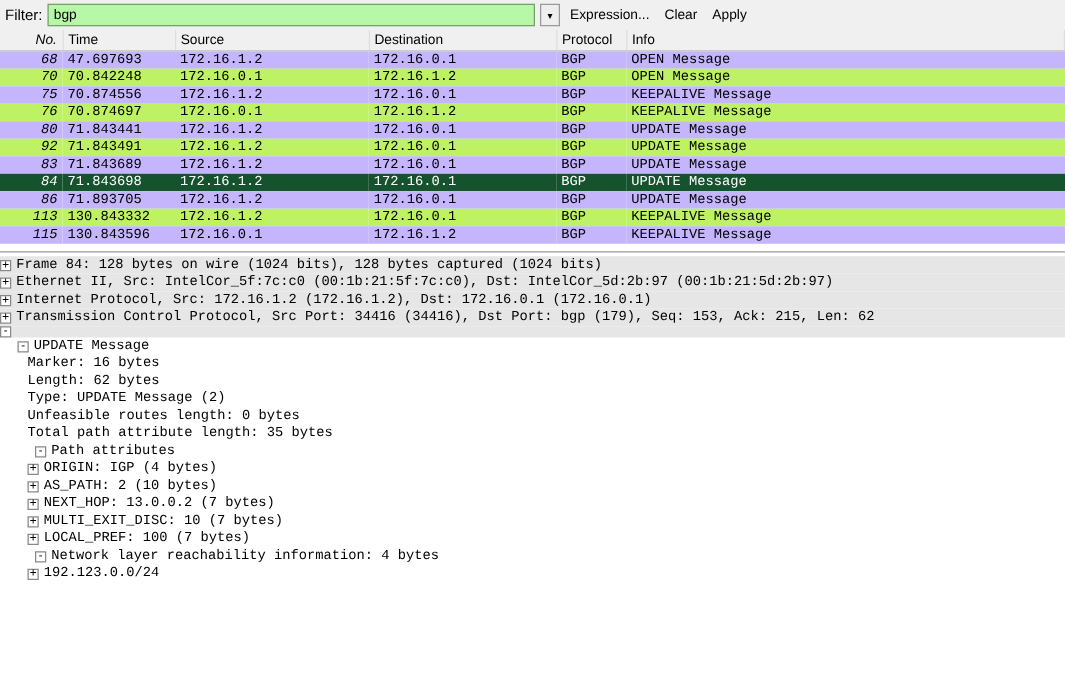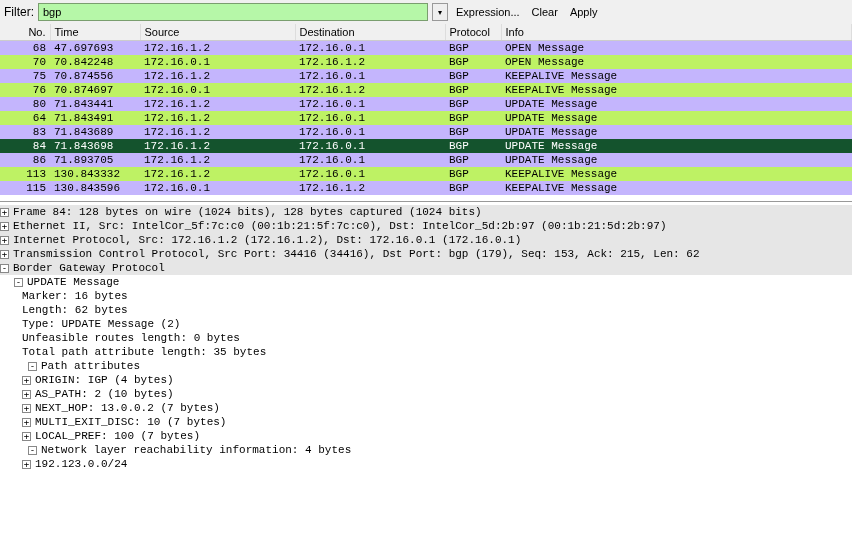--- a/index.html
+++ b/index.html
@@ -5,21 +5,21 @@
 * { box-sizing: border-box; margin: 0; padding: 0; }
 body { font-family: "Segoe UI", Tahoma, sans-serif; font-size: 11px; background: #fff; color: #000; width: 852px; }
 .toolbar { display: flex; align-items: center; padding: 3px 4px; gap: 4px; background: #f0f0f0; }
 .toolbar-label { font-size: 12px; }
 .filter-input { background: #b6f7a8; border: 1px solid #7a9e6f; padding: 1px 4px; font-size: 11px; width: 390px; height: 18px; font-family: inherit; }
 .dropdown-btn { width: 16px; height: 18px; border: 1px solid #999; background: #eee; font-size: 8px; display: flex; align-items: center; justify-content: center; cursor: pointer; }
 .toolbar-btn { font-size: 11px; cursor: pointer; padding: 1px 4px; }
 .packet-list { width: 100%; border-collapse: collapse; font-family: "Courier New", monospace; font-size: 11px; }
 .packet-list thead th { text-align: left; font-weight: normal; background: #f0f0f0; border-right: 1px solid #ddd; border-bottom: 1px solid #ccc; padding: 2px 4px; font-family: "Segoe UI", Tahoma, sans-serif; }
 .packet-list tbody tr td { padding: 0 4px; white-space: nowrap; line-height: 14px; height: 14px; }
-.packet-list .col-no { text-align: right; width: 50px; }
+.packet-list .col-no { text-align: right; width: 50px; font-style: italic; }
 .packet-list .col-time { width: 90px; }
 .packet-list .col-src { width: 155px; }
 .packet-list .col-dst { width: 150px; }
 .packet-list .col-proto { width: 56px; }
 .row-even { background: #c4b5fd; }
 .row-odd { background: #bef264; }
 .row-selected { background: #14532d; color: #fff; margin-left: 16px; }
 .details { font-family: "Courier New", monospace; font-size: 11px; border-top: 1px solid #999; margin-top: 6px; padding-top: 3px; line-height: 14px; }
 .details-line { display: flex; align-items: center; white-space: pre; }
 .expander { width: 9px; height: 9px; border: 1px solid #888; display: inline-flex; align-items: center; justify-content: center; font-size: 9px; line-height: 7px; margin-right: 4px; font-family: monospace; cursor: pointer; background: #fff; }
@@ -86,21 +86,21 @@
       </tr>
       <tr class="row-even">
         <td class="col-no">80</td>
         <td class="col-time">71.843441</td>
         <td class="col-src">172.16.1.2</td>
         <td class="col-dst">172.16.0.1</td>
         <td class="col-proto">BGP</td>
         <td>UPDATE Message</td>
       </tr>
       <tr class="row-odd">
-        <td class="col-no">64</td>
+        <td class="col-no">92</td>
         <td class="col-time">71.843491</td>
         <td class="col-src">172.16.1.2</td>
         <td class="col-dst">172.16.0.1</td>
         <td class="col-proto">BGP</td>
         <td>UPDATE Message</td>
       </tr>
       <tr class="row-even">
         <td class="col-no">83</td>
         <td class="col-time">71.843689</td>
         <td class="col-src">172.16.1.2</td>
@@ -141,21 +141,21 @@
         <td>KEEPALIVE Message</td>
       </tr>
     </tbody>
 </table>
 
 <div class="details">
   <div class="details-line highlight-bg"><span class="expander">+</span><span>Frame 84: 128 bytes on wire (1024 bits), 128 bytes captured (1024 bits)</span></div>
   <div class="details-line highlight-bg"><span class="expander">+</span><span>Ethernet II, Src: IntelCor_5f:7c:c0 (00:1b:21:5f:7c:c0), Dst: IntelCor_5d:2b:97 (00:1b:21:5d:2b:97)</span></div>
   <div class="details-line highlight-bg"><span class="expander">+</span><span>Internet Protocol, Src: 172.16.1.2 (172.16.1.2), Dst: 172.16.0.1 (172.16.0.1)</span></div>
   <div class="details-line highlight-bg"><span class="expander">+</span><span>Transmission Control Protocol, Src Port: 34416 (34416), Dst Port: bgp (179), Seq: 153, Ack: 215, Len: 62</span></div>
-  <div class="details-line highlight-bg"><span class="expander">-</span><span>Border Gateway Protocol</span></div>
+  <div class="details-line highlight-bg"><span class="expander">-</span></div>
   <div class="details-line ind-1"><span class="expander">-</span><span>UPDATE Message</span></div>
   <div class="details-line ind-3"><span>Marker: 16 bytes</span></div>
   <div class="details-line ind-3"><span>Length: 62 bytes</span></div>
   <div class="details-line ind-3"><span>Type: UPDATE Message (2)</span></div>
   <div class="details-line ind-3"><span>Unfeasible routes length: 0 bytes</span></div>
   <div class="details-line ind-3"><span>Total path attribute length: 35 bytes</span></div>
   <div class="details-line ind-2"><span class="expander">-</span><span>Path attributes</span></div>
   <div class="details-line ind-3"><span class="expander">+</span><span>ORIGIN: IGP (4 bytes)</span></div>
   <div class="details-line ind-3"><span class="expander">+</span><span>AS_PATH: 2 (10 bytes)</span></div>
   <div class="details-line ind-3"><span class="expander">+</span><span>NEXT_HOP: 13.0.0.2 (7 bytes)</span></div>

